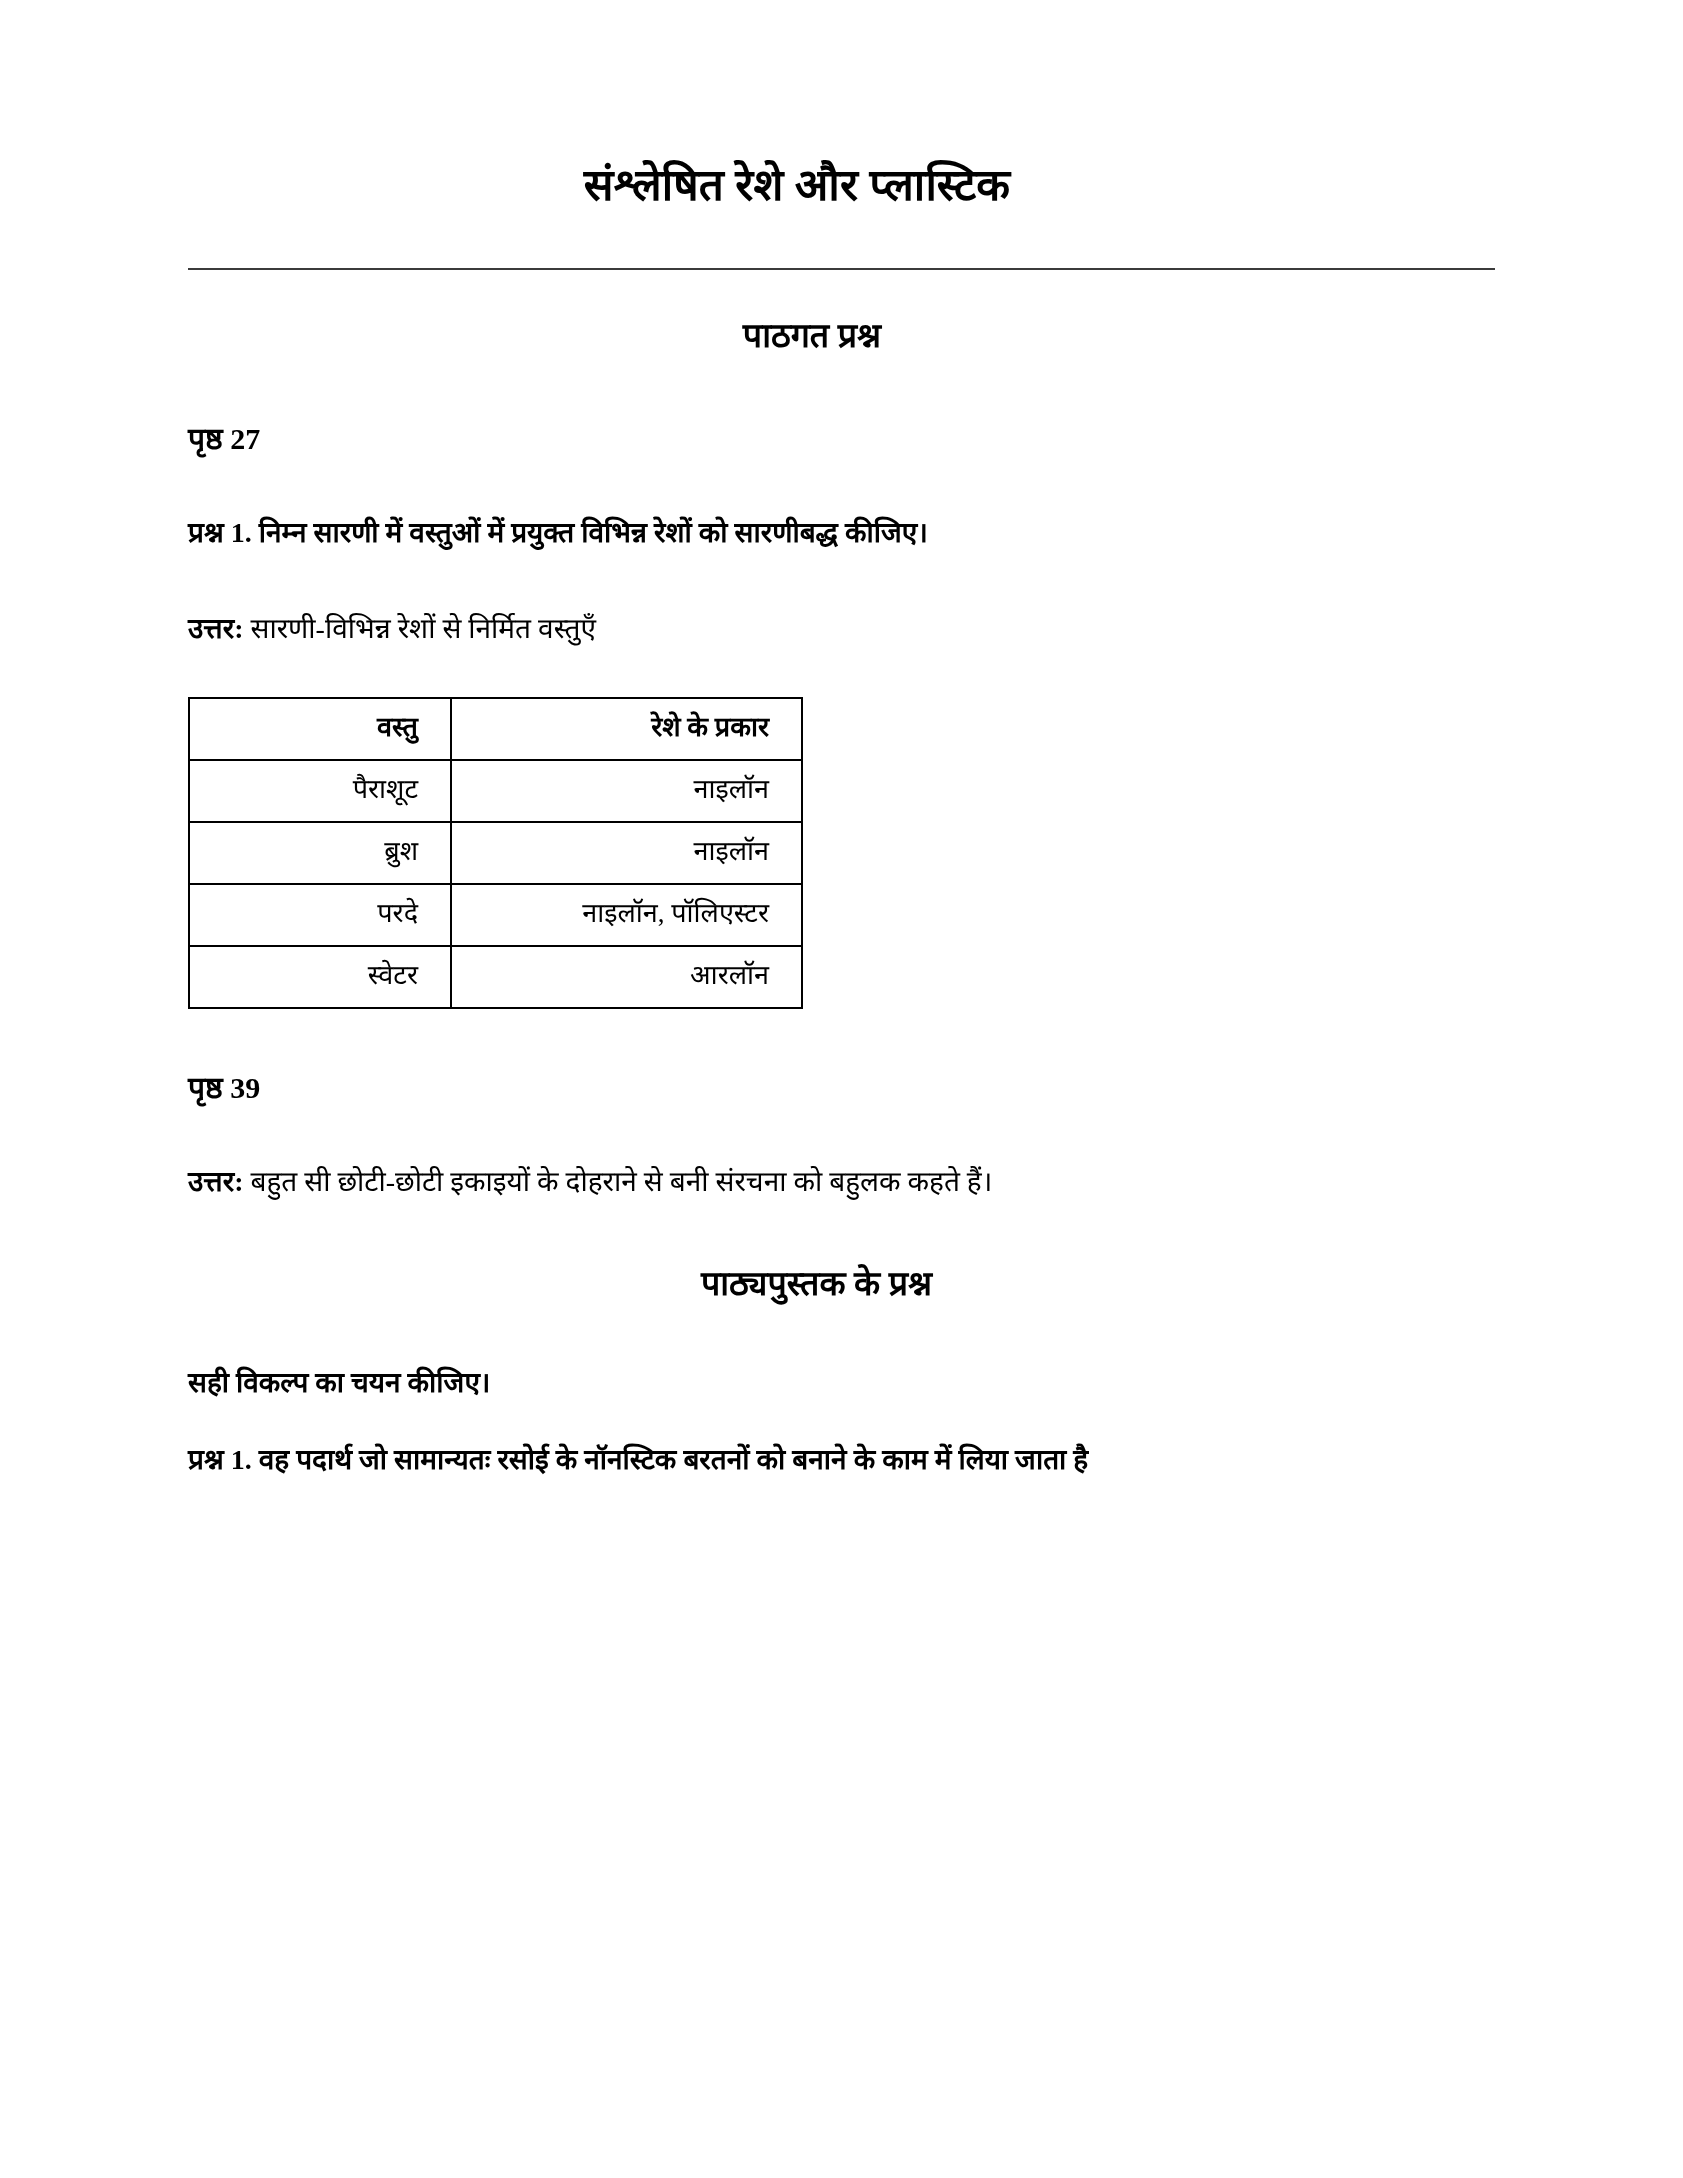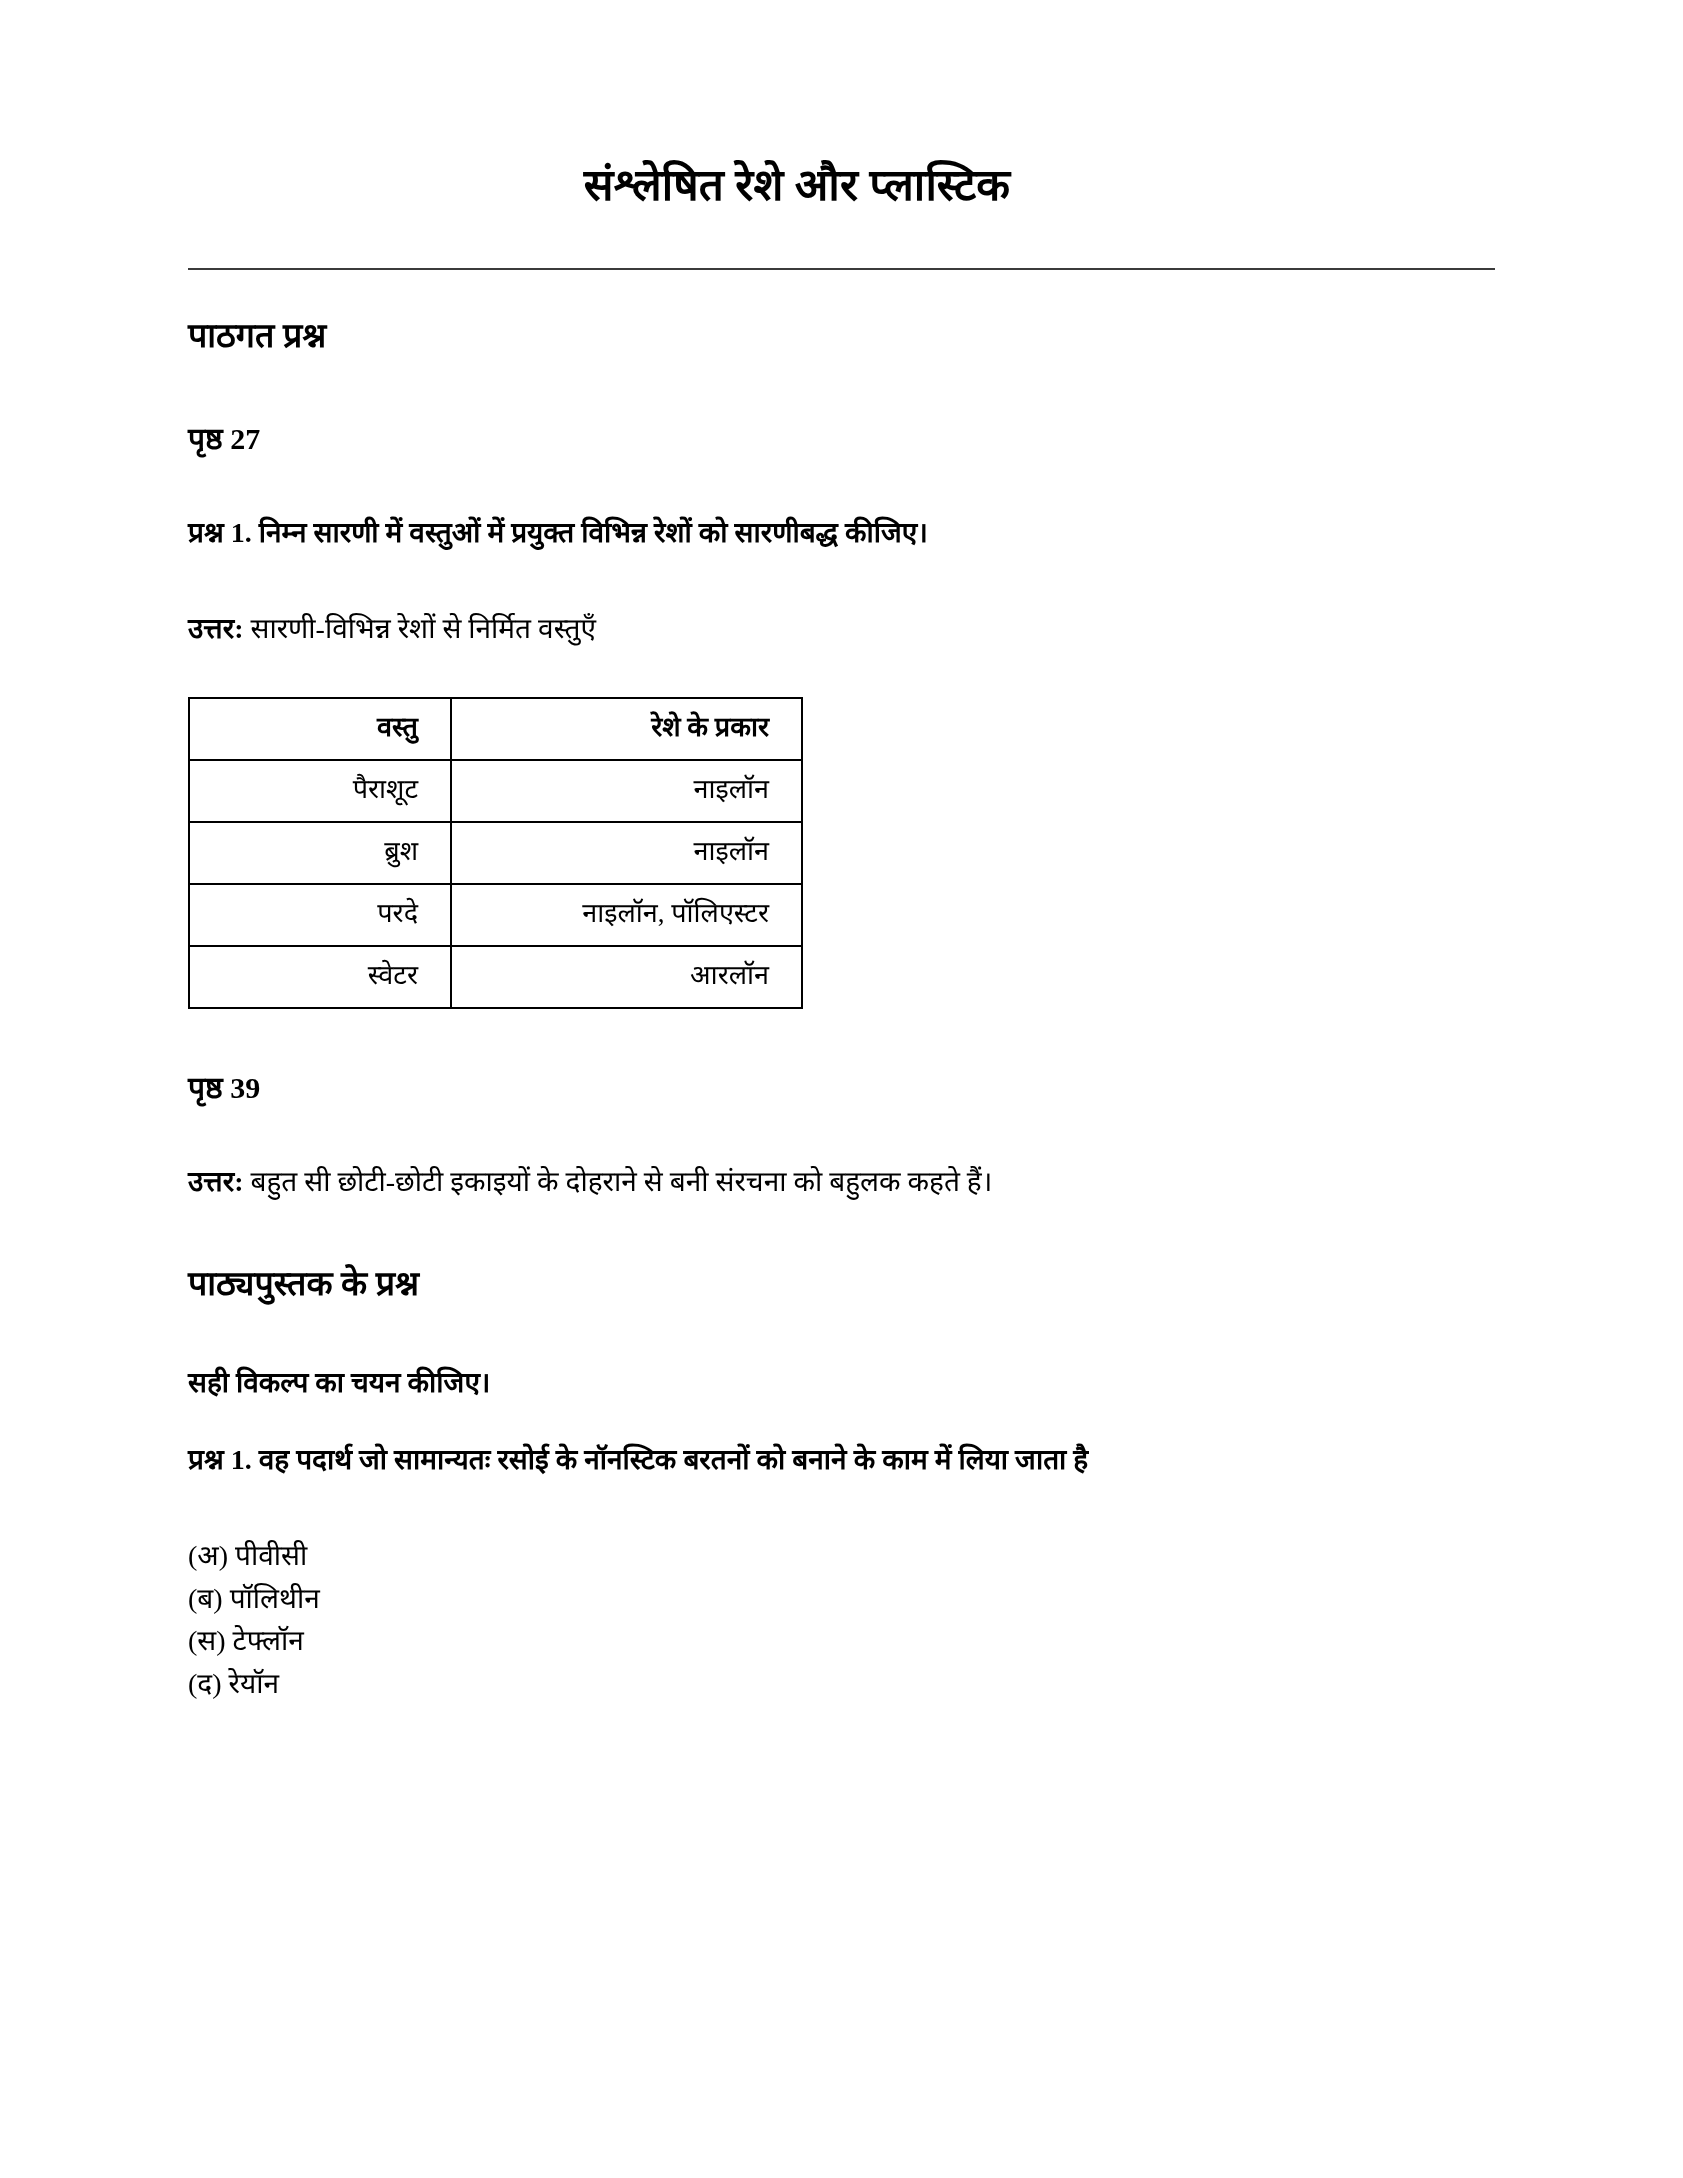--- a/index.html
+++ b/index.html
@@ -43,21 +43,21 @@
   
   .divider {
     border: none;
     border-top: 2px solid #3b3b3b;
     margin: 0 0 44px 0;
     width: 1307px;
   }
 
   
   .section-heading {
-    text-align: left;
+    text-align: center;
     font-size: 34px;
     font-weight: bold;
     line-height: 1.3;
     margin: 0 0 61px 0;
     padding-right: 59px;
   }
   .section-heading.mid {
     margin: 59px 0 57px 0;
     padding-right: 50px;
   }
@@ -189,22 +189,16 @@
     <p class="answer">
       <span class="lead">उत्तर:</span><span> बहुत सी छोटी-छोटी इकाइयों के दोहराने से बनी संरचना को बहुलक कहते हैं।</span>
     </p>
 
     <h2 class="section-heading mid">पाठ्यपुस्तक के प्रश्न</h2>
 
     <p class="instruction">सही विकल्प का चयन कीजिए।</p>
 
     <p class="question">प्रश्न 1. वह पदार्थ जो सामान्यतः रसोई के नॉनस्टिक बरतनों को बनाने के काम में लिया जाता है</p>
 
-    <ul class="options">
-      <li>(अ) पीवीसी</li>
-      <li>(ब) पॉलिथीन</li>
-      <li>(स) टेफ्लॉन</li>
-      <li>(द) रेयॉन</li>
-    </ul>
 
   </div>
 </div>
 
 
 </body></html>

